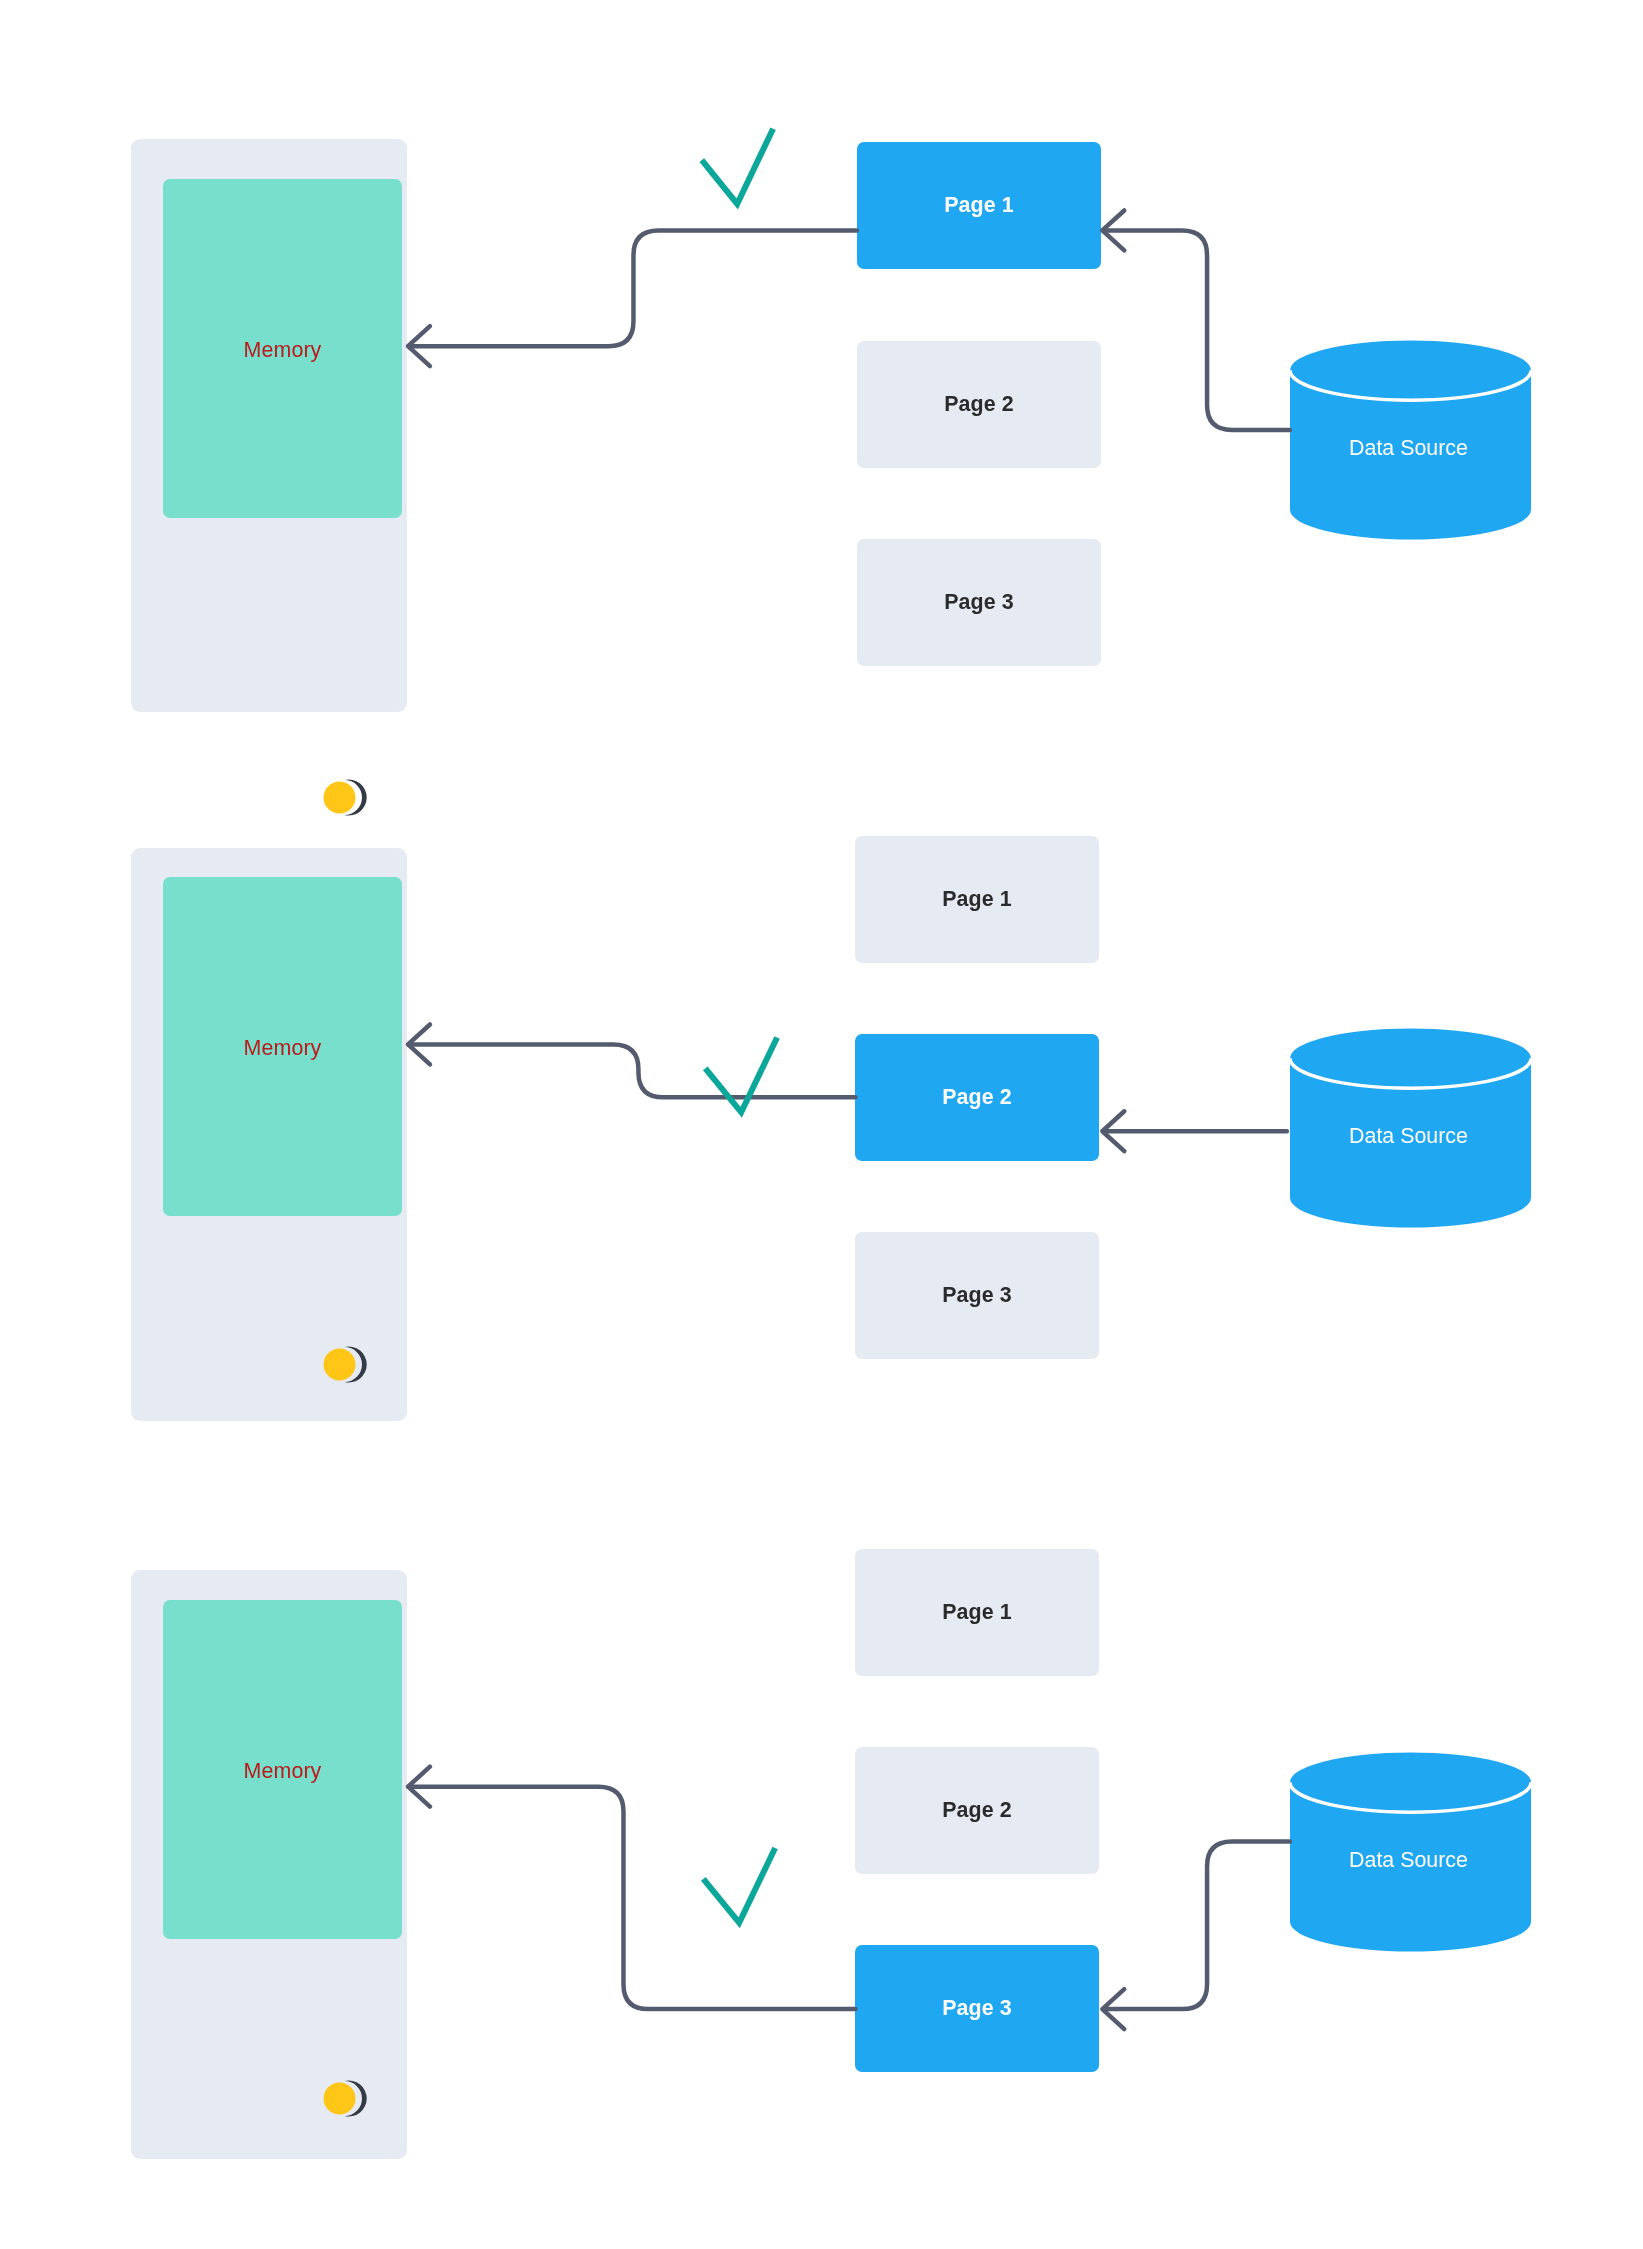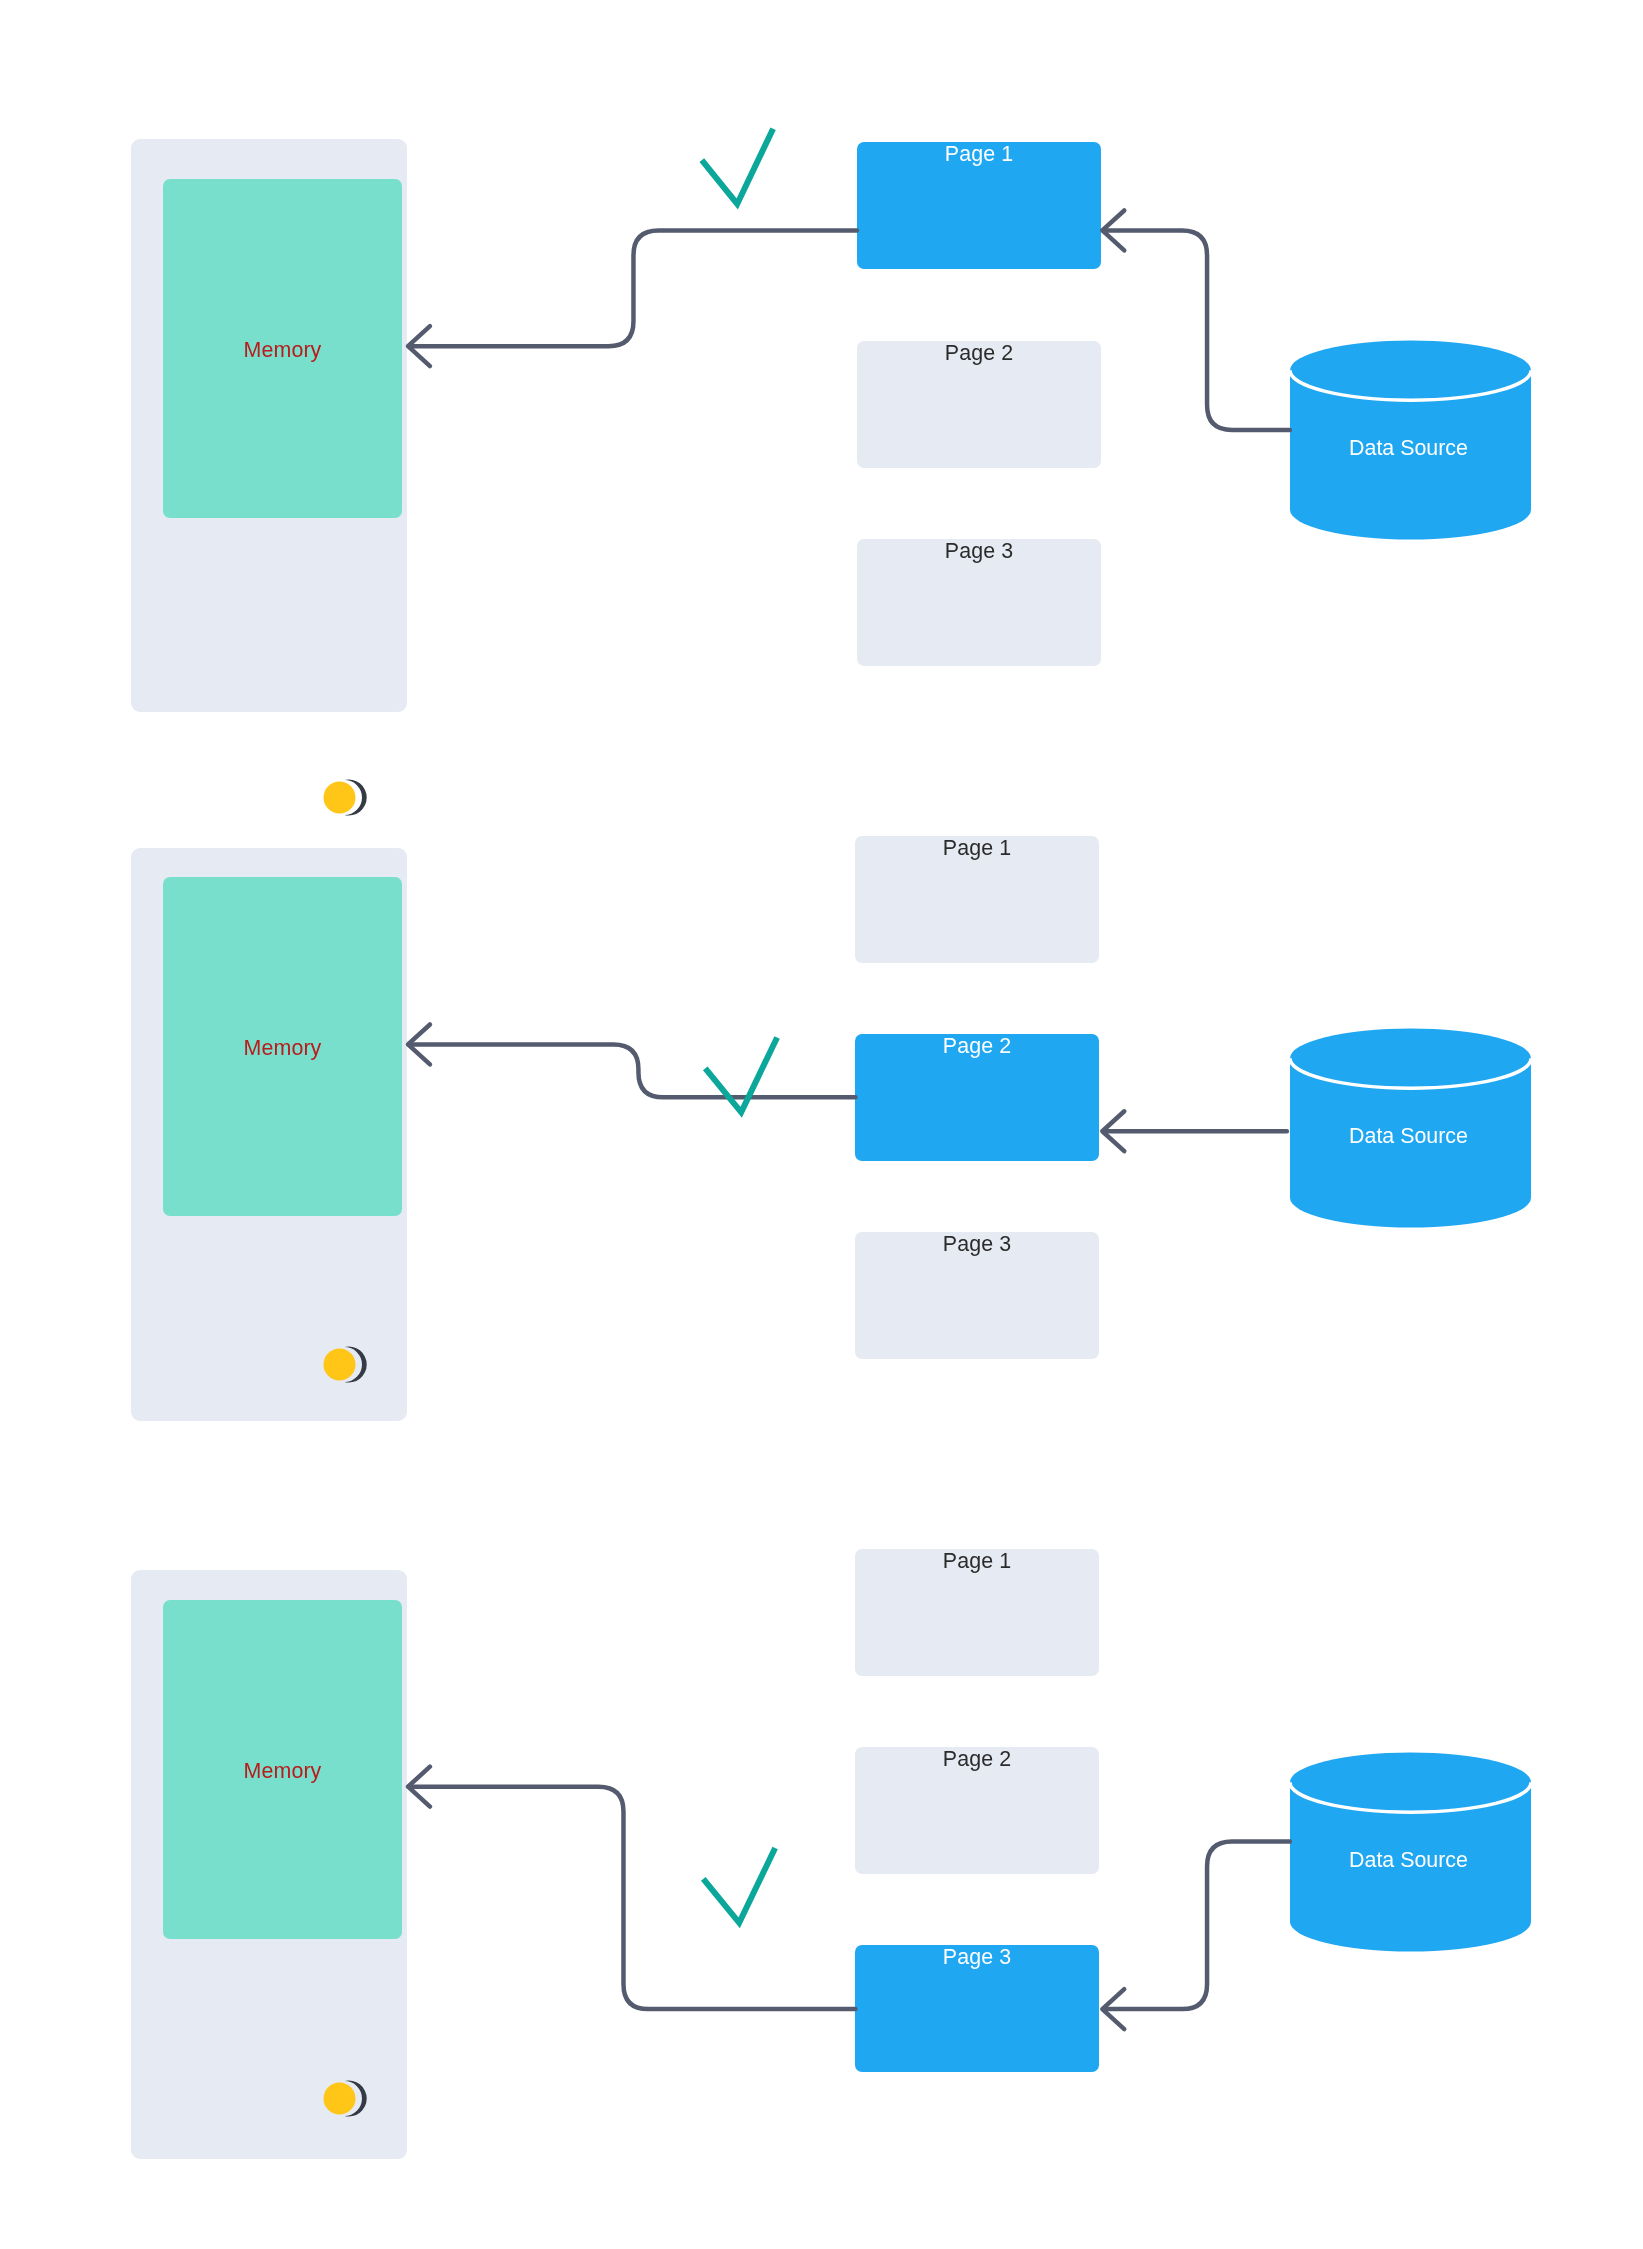--- a/index.html
+++ b/index.html
@@ -52,21 +52,23 @@
     height: 75px;
   }
   .logo-badge svg { display: block; width: 75px; height: 75px; }
 
   
   .page-card {
     position: absolute;
     border-radius: 7px;
     background: #e6eaf2;
     display: flex;
+    align-items: center;
     justify-content: center;
+    font-weight: bold;
   }
   .page-card.active {
     background: #1fa7f2;
   }
   .page-card .page-label {
     font-size: 21.4px;
     color: #2b2b2b;
     font-family: "Liberation Sans", sans-serif;
     letter-spacing: 0.1px;
   }

